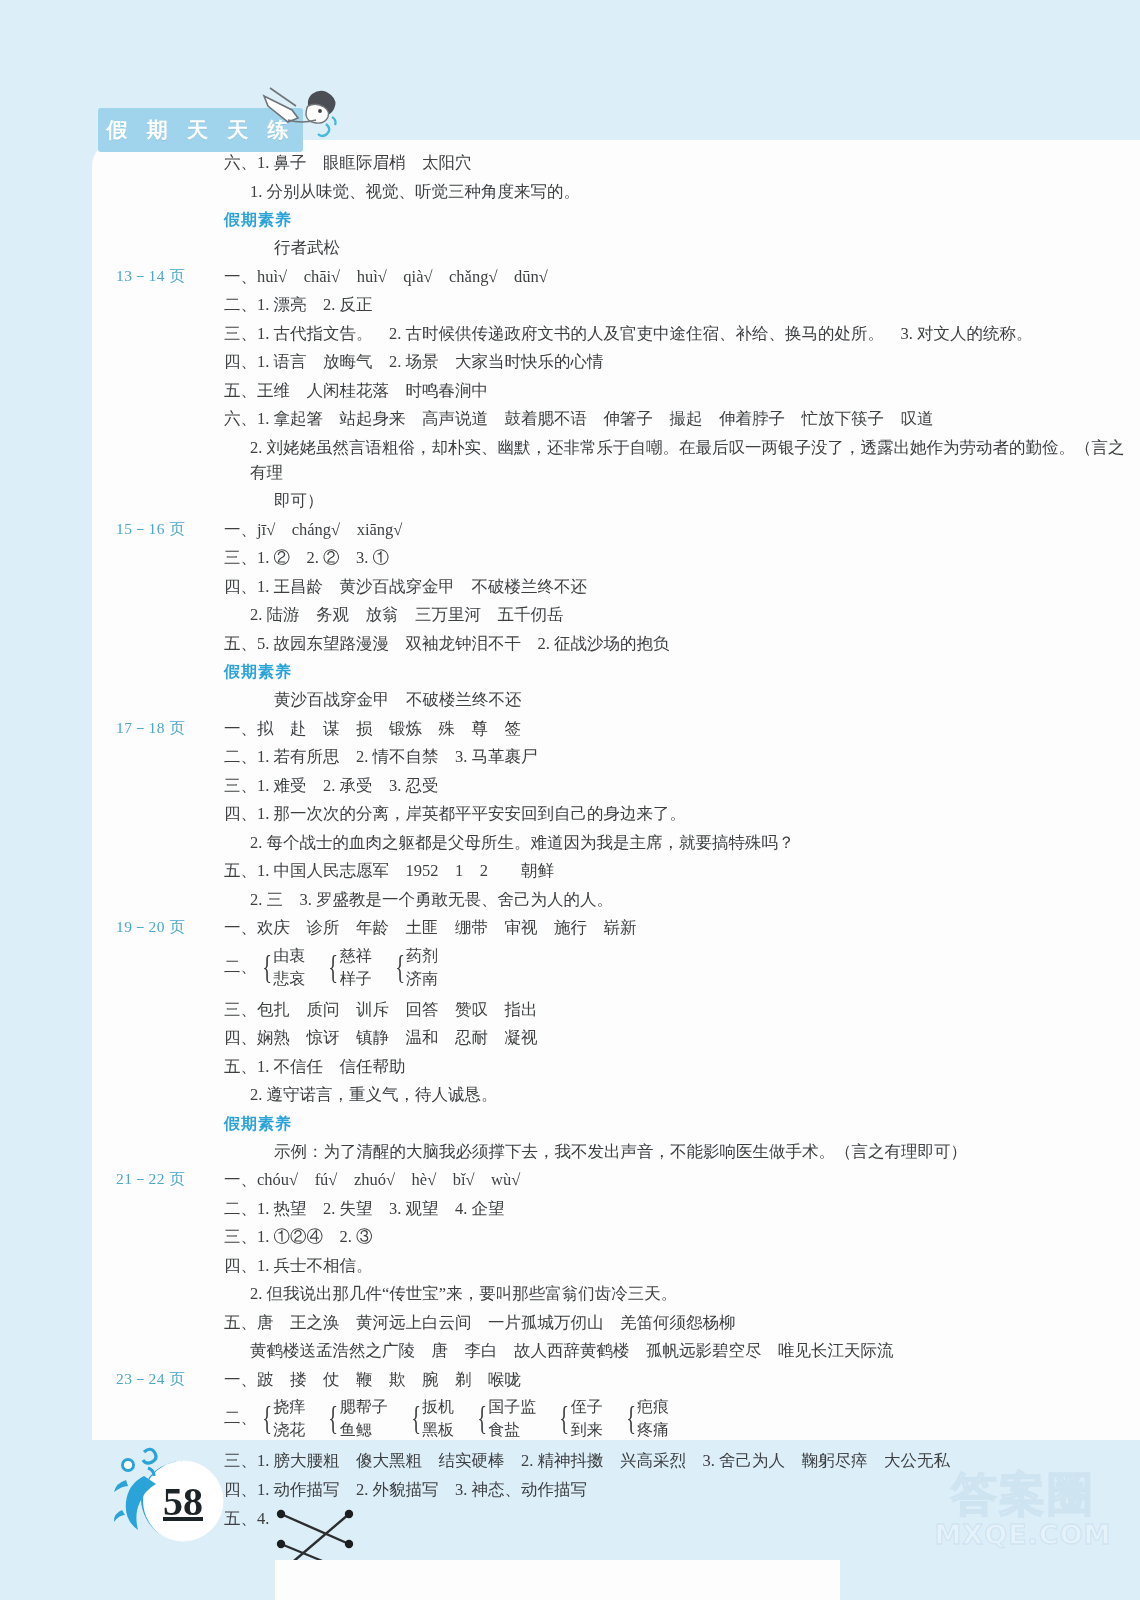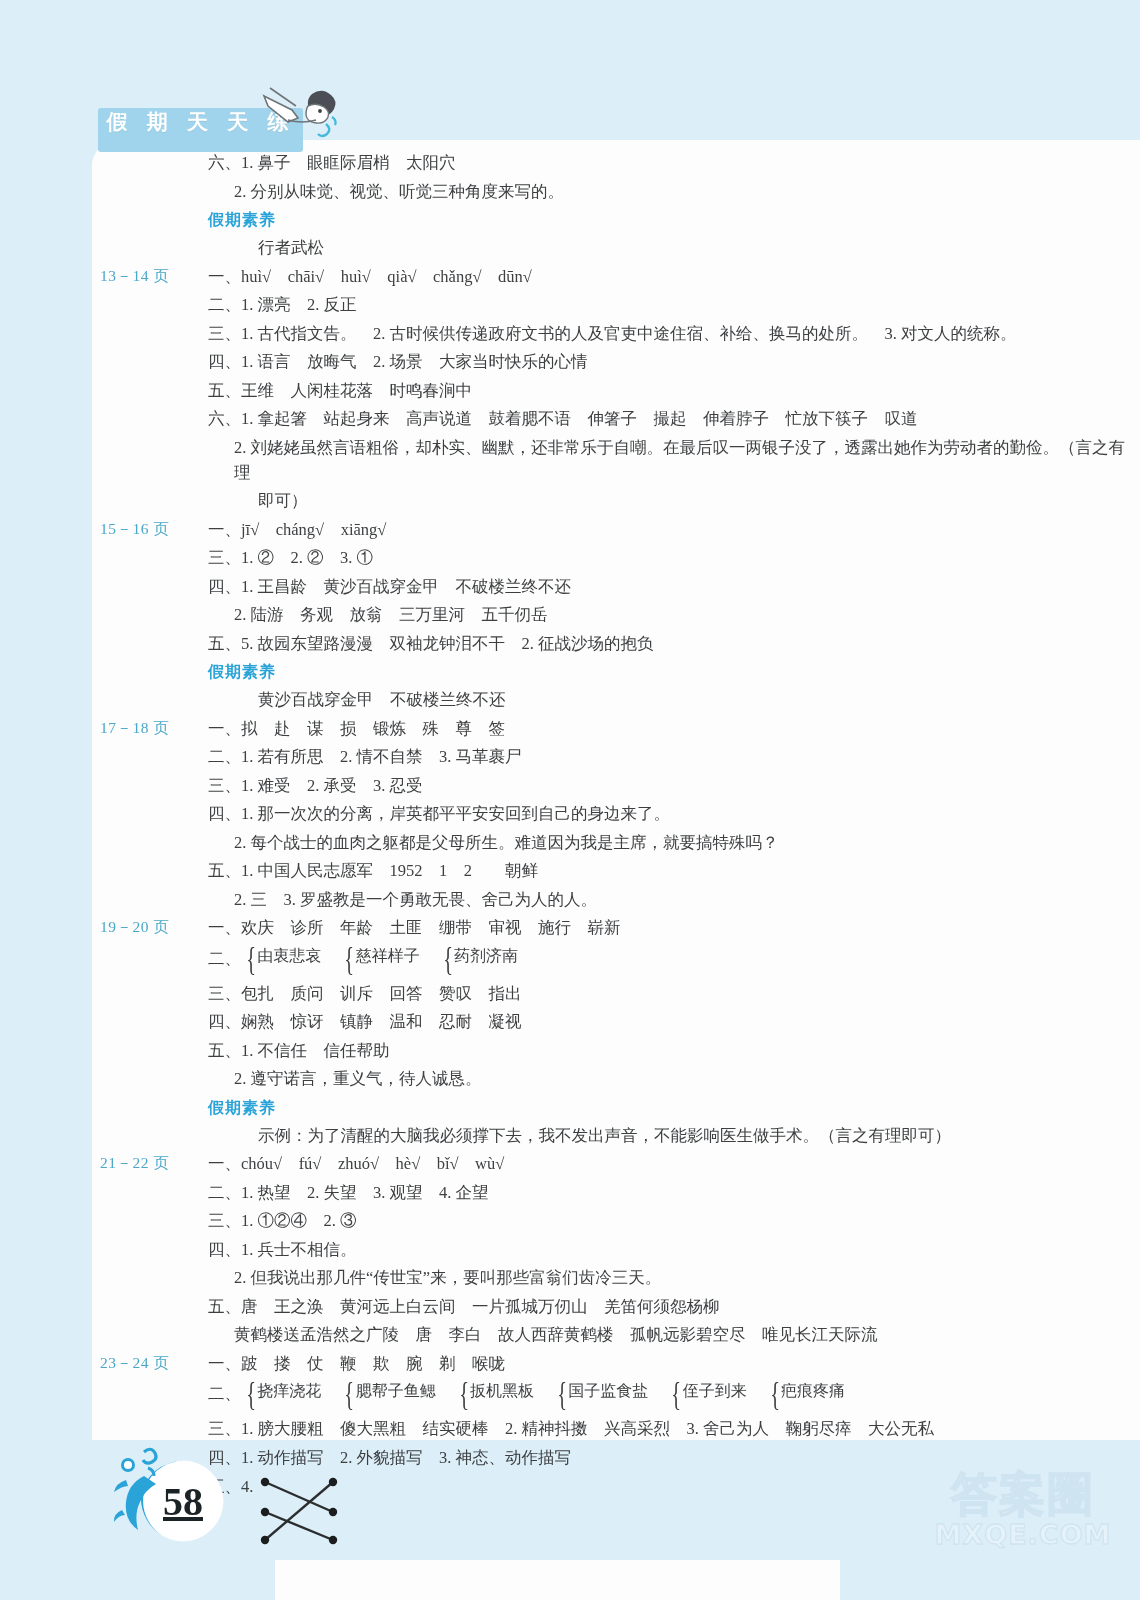--- a/index.html
+++ b/index.html
@@ -10,21 +10,21 @@
     font-family:"Liberation Serif","DejaVu Serif",serif;
     position:relative;overflow:hidden;
   }
 
   
   .header-band{position:absolute;left:0;top:0;width:1140px;height:148px;background:#dceef8;}
 
   .title-chip{
     position:absolute;left:98px;top:108px;width:205px;height:44px;
     background:#9fd4ec;border-radius:3px;
-    display:flex;align-items:flex-start;justify-content:center;
+    display:flex;align-items:center;justify-content:center;
     z-index:4;
   }
   .title-chip span{
     color:#ffffff;font-size:21px;letter-spacing:6px;font-weight:bold;
     font-family:"DejaVu Sans","Liberation Sans",sans-serif;
     text-shadow:0 1px 0 rgba(0,0,0,.06);
   }
 
   
   .mascot{position:absolute;left:258px;top:84px;width:92px;height:62px;z-index:5;}
@@ -40,20 +40,21 @@
   
   .content{position:absolute;left:92px;top:150px;width:1048px;z-index:3;}
 
   .row{display:flex;align-items:flex-start;width:100%;}
   .pagecol{
     width:108px;min-width:108px;
     color:#49a7c9;font-size:15.5px;
     padding-top:2px;text-align:left;padding-left:8px;
     font-family:"Liberation Serif","DejaVu Serif",serif;
     letter-spacing:0.5px;
+    margin-left:16px;
   }
   .bodycol{flex:1;}
 
   .ln{
     color:#3d3f41;font-size:16.5px;line-height:25px;
     margin:0 0 3.5px 0;white-space:pre-wrap;
     font-family:"Liberation Serif","DejaVu Serif",serif;
   }
   .ln.ind{padding-left:26px;}
   .ln.ind2{padding-left:50px;}
@@ -62,21 +63,21 @@
   
   .brace-row{display:flex;align-items:center;margin:2px 0 7px 0;}
   .brace-lead{font-size:16.5px;color:#3d3f41;padding-right:2px;}
   .bgroup{display:flex;align-items:stretch;margin-right:20px;}
   .bgroup .brace{
     font-size:34px;line-height:30px;color:#3d3f41;
     display:flex;align-items:center;transform:scaleX(.6);
     font-family:"Liberation Serif","DejaVu Serif",serif;
     margin-right:-2px;
   }
-  .bgroup .bwords{display:flex;flex-direction:row;justify-content:flex-start;font-family:Liberation Serif, serif;}
+  .bgroup .bwords{display:flex;flex-direction:column;justify-content:flex-start;font-family:Liberation Serif, serif;}
   .bgroup .bwords span{font-size:16px;line-height:23px;color:#3d3f41;white-space:nowrap;}
 
   
   .matchwrap{display:flex;align-items:flex-start;margin:4px 0 10px 0;}
   .matchwrap .lead{font-size:16.5px;color:#3d3f41;padding-top:2px;}
 
   
   .pagenum{position:absolute;left:92px;top:1418px;width:170px;height:150px;z-index:6;}
   .pagenum .num{
     position:absolute;left:52px;top:44px;width:78px;height:78px;
@@ -131,21 +132,21 @@
     <path d="M74 33 q5 3 3 8" fill="none" stroke="#43b9dd" stroke-width="2.2"></path>
   </svg>
 </div>
 
 <div class="content">
 
   <div class="row">
     <div class="pagecol"></div>
     <div class="bodycol">
       <div class="ln">六、1. 鼻子　眼眶际眉梢　太阳穴</div>
-      <div class="ln ind">2. 分别从味觉、视觉、听觉三种角度来写的。</div>
+      <div class="ln ind">1. 分别从味觉、视觉、听觉三种角度来写的。</div>
       <div class="ln sub">假期素养</div>
       <div class="ln ind2">行者武松</div>
     </div>
   </div>
 
   <div class="row">
     <div class="pagecol">13－14 页</div>
     <div class="bodycol">
       <div class="ln">一、huì√　chāi√　huì√　qià√　chǎng√　dūn√</div>
       <div class="ln">二、1. 漂亮　2. 反正</div>

